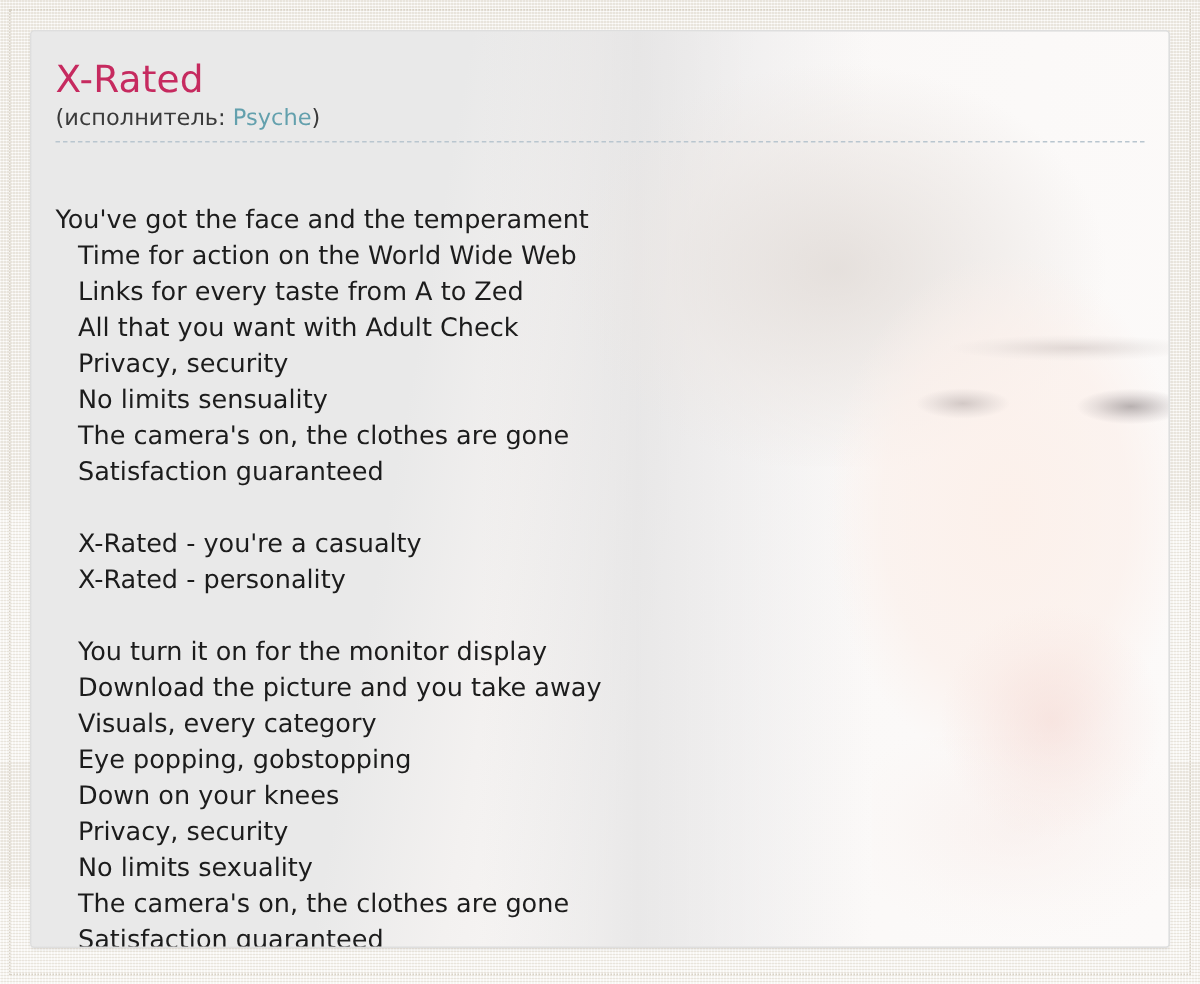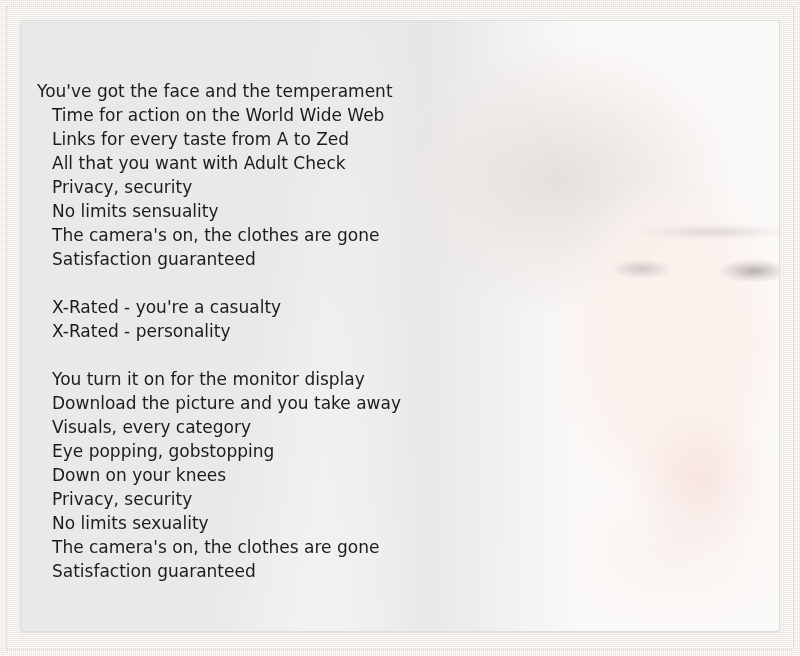--- a/index.html
+++ b/index.html
@@ -178,18 +178,22 @@
     <div class="ph-face"></div>
     <div class="ph-neck"></div>
     <div class="ph-cheek"></div>
     <div class="ph-brow"></div>
     <div class="ph-eye-l"></div>
     <div class="ph-eye-r"></div>
   </div>
 
   <div id="card-content">
 
+    <h1 id="song-title">X-Rated</h1>
 
+    <div id="song-artist-line">
+      <span>(исполнитель: </span><a id="artist-link" href="#">Psyche</a><span>)</span>
+    </div>
 
     <div id="lyrics-body"><div class="lyric-line first-line">You've got the face and the temperament</div><div class="lyric-line">Time for action on the World Wide Web</div><div class="lyric-line">Links for every taste from A to Zed</div><div class="lyric-line">All that you want with Adult Check</div><div class="lyric-line">Privacy, security</div><div class="lyric-line">No limits sensuality</div><div class="lyric-line">The camera's on, the clothes are gone</div><div class="lyric-line">Satisfaction guaranteed</div><div class="lyric-line blank-line"></div><div class="lyric-line">X-Rated - you're a casualty</div><div class="lyric-line">X-Rated - personality</div><div class="lyric-line blank-line"></div><div class="lyric-line">You turn it on for the monitor display</div><div class="lyric-line">Download the picture and you take away</div><div class="lyric-line">Visuals, every category</div><div class="lyric-line">Eye popping, gobstopping</div><div class="lyric-line">Down on your knees</div><div class="lyric-line">Privacy, security</div><div class="lyric-line">No limits sexuality</div><div class="lyric-line">The camera's on, the clothes are gone</div><div class="lyric-line">Satisfaction guaranteed</div></div>
 
   </div>
 </div>
 
 </body></html>

